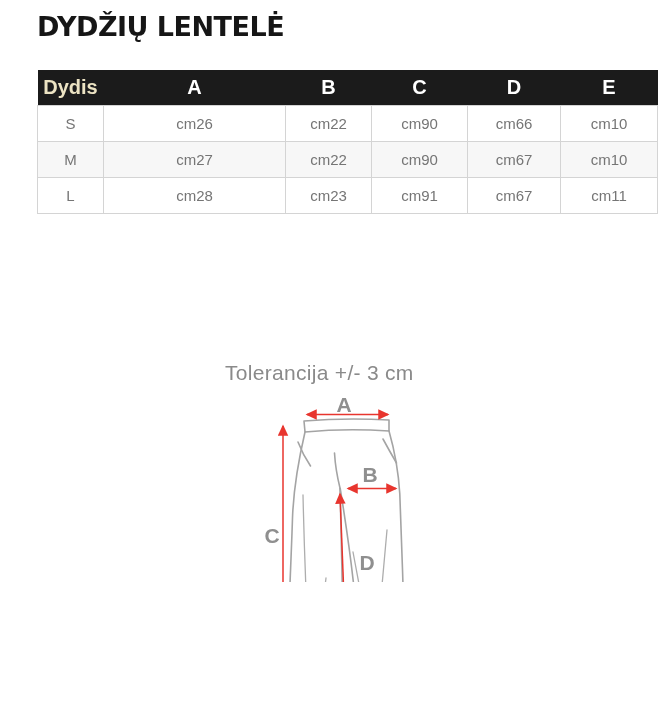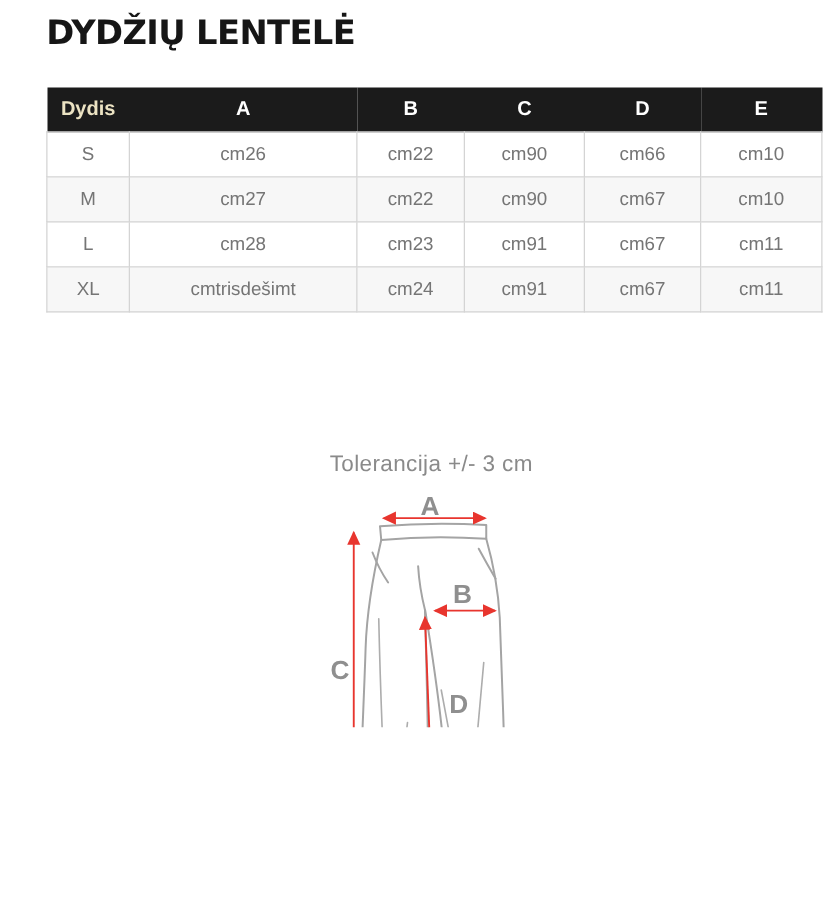--- a/index.html
+++ b/index.html
@@ -11,31 +11,31 @@
     position:absolute;left:37px;top:11px;margin:0;
     font-family:"DejaVu Sans","Liberation Sans",sans-serif;
     font-size:27px;font-weight:bold;letter-spacing:-0.5px;color:#161616;
   }
   table.size-table{
     position:absolute;left:37px;top:70px;width:620px;
     border-collapse:collapse;table-layout:fixed;
   }
   table.size-table thead th{
     background:#1b1b1b;color:#ffffff;height:35px;
-    font-size:16px;font-weight:bold;text-align:center;border:none;padding:0;
+    font-size:20px;font-weight:bold;text-align:center;border:none;padding:0;
   }
   table.size-table thead th.dydis{color:#ece3c3;}
   table.size-table tbody td{
     height:35px;border:1px solid #d4d4d4;background:#ffffff;
     text-align:center;vertical-align:middle;font-size:15px;color:#757575;padding:0;
   }
   table.size-table tbody tr.alt td{background:#f7f7f7;}
   .tolerance{
     position:absolute;left:225px;top:361px;width:240px;
-    text-align:center;font-size:18px;color:#8a8a8a;letter-spacing:0.3px;
+    font-size:21px;color:#8a8a8a;letter-spacing:0.3px;
   }
   svg.pants{position:absolute;left:230px;top:390px;}
   .pants-line{stroke:#a4a4a4;stroke-width:1.6;fill:none;stroke-linecap:round;stroke-linejoin:round;}
   .crease{stroke:#adadad;stroke-width:1.3;fill:none;stroke-linecap:round;}
   .arrow{stroke:#e8352e;stroke-width:1.5;fill:none;}
   .measure-label{fill:#8f8f8f;font-family:"Liberation Sans",sans-serif;font-size:21px;font-weight:bold;text-anchor:middle;}
 </style>
 </head>
 <body>
 
@@ -80,28 +80,20 @@
         <td>cm10</td>
       </tr>
       <tr>
         <td>L</td>
         <td>cm28</td>
         <td>cm23</td>
         <td>cm91</td>
         <td>cm67</td>
         <td>cm11</td>
       </tr>
-      <tr class="alt">
-        <td>XL</td>
-        <td>cmtrisdešimt</td>
-        <td>cm24</td>
-        <td>cm91</td>
-        <td>cm67</td>
-        <td>cm11</td>
-      </tr>
     </tbody>
   </table>
 
   <div class="tolerance">Tolerancija +/- 3 cm</div>
 
   <svg class="pants" width="230" height="300" viewBox="0 0 230 300" xmlns="http://www.w3.org/2000/svg">
     <defs>
       <marker id="ah-end" orient="auto" markerWidth="9" markerHeight="8" refX="6.5" refY="3.5">
         <path d="M0,0 L7.5,3.5 L0,7 Z" fill="#e8352e"></path>
       </marker>

